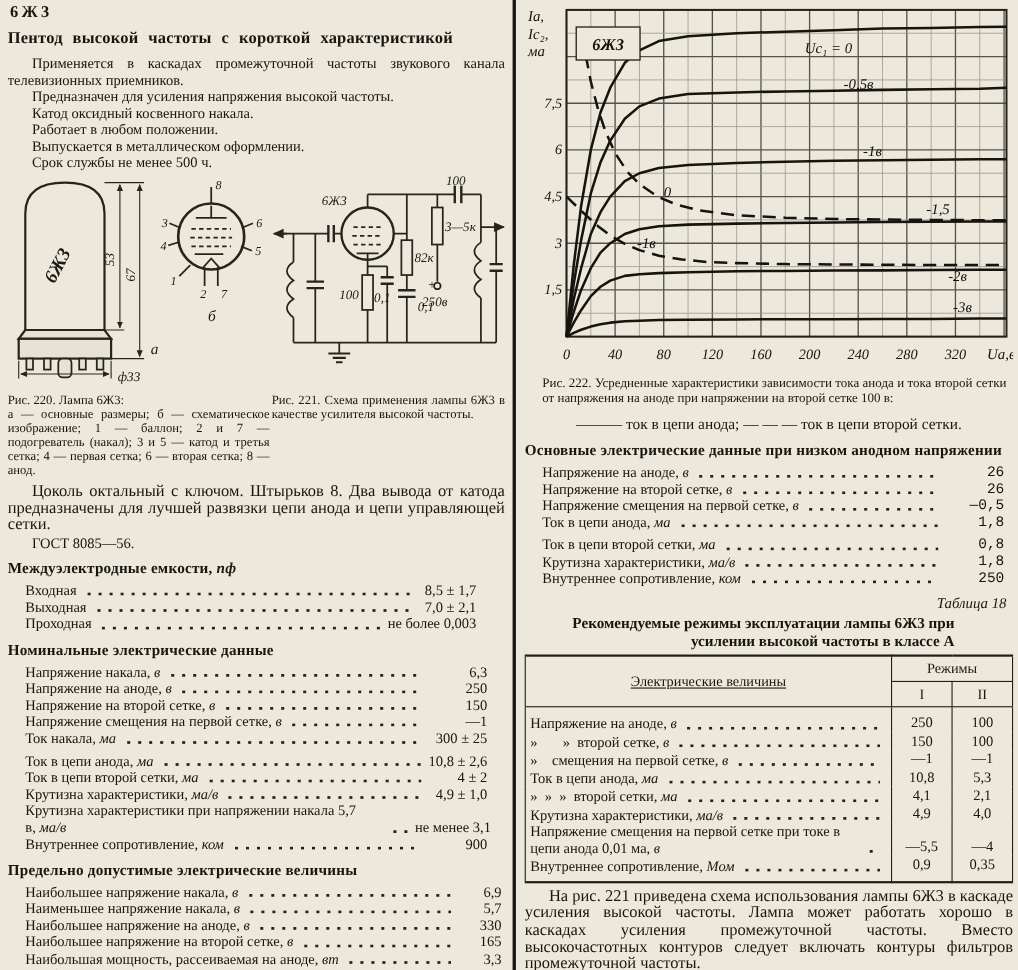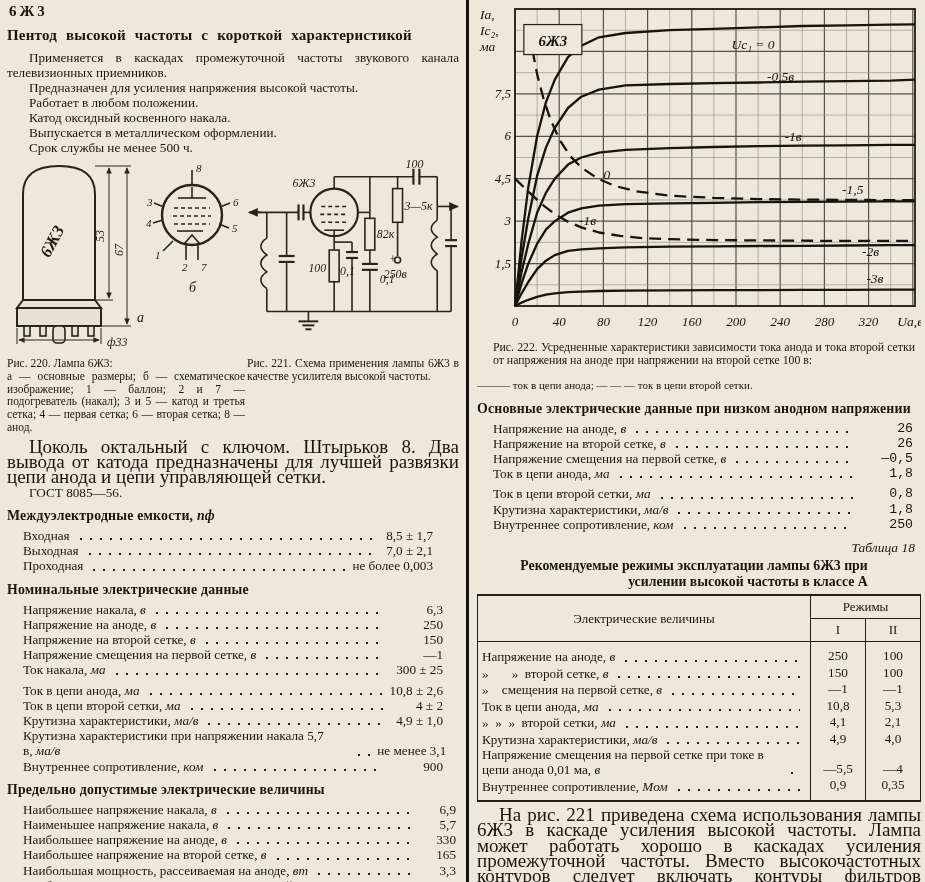--- a/index.html
+++ b/index.html
@@ -17,21 +17,21 @@
   .title{font-size:15px;font-weight:bold;margin:7px 0 6px;word-spacing:5px;letter-spacing:.2px;}
   .intro-line{margin:0;text-indent:22px;font-size:13.2px;line-height:15px;text-align:justify;}
 
   .figures{display:flex;margin-top:5px;align-items:flex-start;}
   .figbox{margin:0;}
   .figbox.f220{width:238px;}
   .figbox.f221{width:212px;margin-left:2px;}
   .figcap{font-size:11.5px;line-height:12.8px;text-align:justify;margin-top:3px;}
   .figcap .fc-title{display:block;}
 
-  .para{font-size:19px;line-height:15.3px;text-indent:22px;margin:5px 0 0;text-align:justify;}
+  .para{font-size:15px;line-height:15.3px;text-indent:22px;margin:5px 0 0;text-align:justify;}
   .gost{font-size:13.2px;line-height:15.3px;text-indent:22px;margin:0;}
 
   .sec-title{font-weight:bold;font-size:13.8px;margin:8px 0 4px;letter-spacing:.2px;}
   .unit{font-style:italic;font-weight:inherit;}
 
   .srow{display:flex;align-items:flex-end;font-size:13.2px;line-height:15.2px;padding-left:16px;}
   .srow.gap{margin-top:5px;}
   .slab{flex:0 1 auto;}
   .sdots{flex:1 1 18px;height:13px;margin:0 6px;
     background-image:radial-gradient(circle,#24221a 1.25px,transparent 1.5px);
@@ -46,52 +46,52 @@
   .f-num{font:italic 11px "Liberation Serif",serif;fill:#1c1a12;}
   .f-big{font:italic bold 17px "Liberation Serif",serif;fill:#1c1a12;}
   .f-ab{font:italic 14px "Liberation Serif",serif;fill:#1c1a12;}
 
   
   .chart-wrap{margin-top:2px;}
   .c-lab{font:italic 13.5px "Liberation Serif",serif;fill:#14120c;}
   .c-tick{font:italic 13px "Liberation Serif",serif;fill:#14120c;}
   .c-title{font:italic bold 15px "Liberation Serif",serif;fill:#14120c;}
   .cap-c{font-size:11.8px;line-height:13.2px;margin:3px 6px 12px 16px;text-align:justify;}
-  .cap-legend{font-size:11px;line-height:13.2px;margin:0;}
+  .cap-legend{font-size:14px;line-height:13.2px;margin:0;text-align:center;}
 
   .tbl-label{font-style:italic;font-size:13.5px;text-align:right;margin:8px 6px 0 0;}
   .tbl-heading{font-weight:bold;font-size:13.8px;line-height:16px;margin:2px 0 4px;width:88%;text-align:right;}
   table.modes{border-collapse:collapse;width:100%;margin-top:2px;
     border-top:2.4px solid #201e16;border-bottom:2.4px solid #201e16;
     border-left:1.4px solid #201e16;border-right:1.4px solid #201e16;}
   table.modes thead td{border:1.2px solid #201e16;border-top:none;text-align:center;font-size:13px;padding:3px 4px;}
   table.modes thead tr:first-child td{border-top:none;}
-  table.modes td.th-q{border-left:none;font-size:13px;}
+  table.modes td.th-q{border-left:none;font-size:13px;text-decoration:underline;}
   table.modes td.th-last{border-right:none;}
   table.modes tbody td{padding:0 4px;font-size:13.2px;line-height:16.5px;vertical-align:bottom;}
   table.modes tbody td + td{border-left:1.2px solid #201e16;}
   table.modes tbody tr:first-child td{padding-top:6px;}
   table.modes tbody tr:last-child td{padding-bottom:6px;}
   table.modes .t-val{text-align:center;width:46px;white-space:nowrap;}
   table.modes .srow{padding-left:0;}
 </style>
 </head>
 <body>
 
 <div class="page">
 
   <div class="col-left">
     <div class="model">6Ж3</div>
     <h1 class="title">Пентод высокой частоты с короткой характеристикой</h1>
 
     <div>
         <p class="intro-line">Применяется в каскадах промежуточной частоты звукового канала телевизионных приемников.</p>
         <p class="intro-line">Предназначен для усиления напряжения высокой частоты.</p>
+        <p class="intro-line">Катод оксидный косвенного накала.</p>
         <p class="intro-line">Работает в любом положении.</p>
-        <p class="intro-line">Катод оксидный косвенного накала.</p>
         <p class="intro-line">Выпускается в металлическом оформлении.</p>
         <p class="intro-line">Срок службы не менее 500 ч.</p>
       </div>
 
     <div class="figures">
 
       <figure class="figbox f220">
         <svg width="238" height="190" viewBox="0 0 238 190">
           <defs>
             <marker id="arr" viewBox="0 0 10 10" refX="8" refY="5" markerWidth="7" markerHeight="7" orient="auto-start-reverse">

